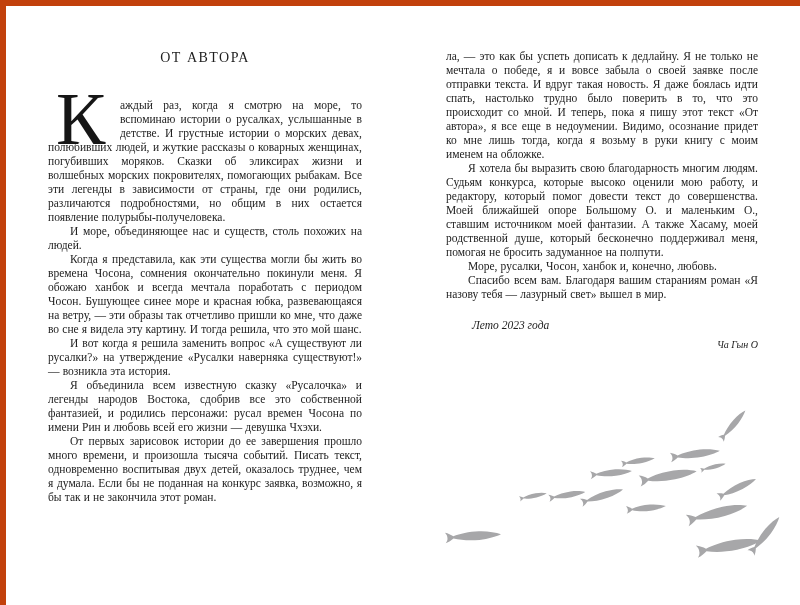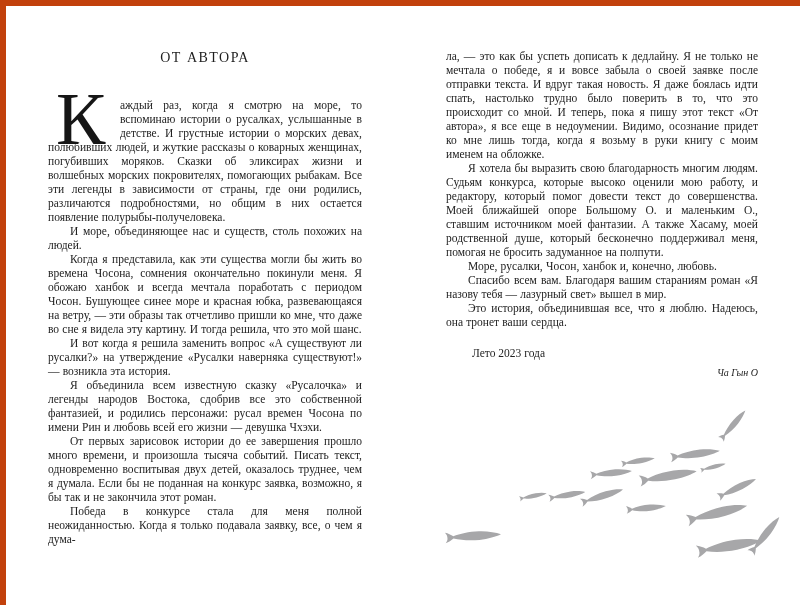--- a/index.html
+++ b/index.html
@@ -48,21 +48,21 @@
   .pagenum{
     position:absolute;left:42px;top:568px;width:314px;
     text-align:center;font-size:11px;color:#2a2a2a;margin-top:28px;
   }
   
   .page-right{
     position:absolute;left:440px;top:43px;width:312px;
   }
   .dateline{
     margin-top:17px;margin-left:26px;
-    font-size:11.5px;line-height:14px;
+    font-style:italic;font-size:11.5px;line-height:14px;
   }
   .signature{
     margin-top:6px;
     text-align:right;
     font-style:italic;font-size:10px;line-height:14px;
   }
   
   svg.fish-layer{
     position:absolute;left:0;top:0;width:800px;height:605px;
     pointer-events:none;
@@ -75,33 +75,31 @@
 
   <div class="page-left">
     <h1 class="chapter-title">ОТ АВТОРА</h1>
     <div class="col" id="left-col">
         <p class="first"><span class="dc-spacer"></span><span class="dropcap">К</span>аждый раз, когда я смотрю на море, то вспоминаю истории о русалках, услышанные в детстве. И грустные истории о морских девах, полюбивших людей, и жуткие рассказы о коварных женщинах, погубивших моряков. Сказки об эликсирах жизни и волшебных морских покровителях, помогающих рыбакам. Все эти легенды в зависимости от страны, где они родились, различаются подробностями, но общим в них остается появление полурыбы-получеловека.</p>
         <p>И море, объединяющее нас и существ, столь похожих на людей.</p>
         <p>Когда я представила, как эти существа могли бы жить во времена Чосона, сомнения окончательно покинули меня. Я обожаю ханбок и всегда мечтала поработать с периодом Чосон. Бушующее синее море и красная юбка, развевающаяся на ветру, — эти образы так отчетливо пришли ко мне, что даже во сне я видела эту картину. И тогда решила, что это мой шанс.</p>
         <p>И вот когда я решила заменить вопрос «А существуют ли русалки?» на утверждение «Русалки наверняка существуют!» — возникла эта история.</p>
         <p>Я объединила всем известную сказку «Русалочка» и легенды народов Востока, сдобрив все это собственной фантазией, и родились персонажи: русал времен Чосона по имени Рин и любовь всей его жизни — девушка Чхэхи.</p>
         <p>От первых зарисовок истории до ее завершения прошло много времени, и произошла тысяча событий. Писать текст, одновременно воспитывая двух детей, оказалось труднее, чем я думала. Если бы не поданная на конкурс заявка, возможно, я бы так и не закончила этот роман.</p>
-        <p>Победа в конкурсе стала для меня полной неожиданностью. Когда я только подавала заявку, все, о чем я дума-</p>
       </div>
   </div>
 
   <div class="pagenum">334</div>
 
   <div class="page-right">
     <div class="col" id="right-col">
         <p class="no-indent">ла, — это как бы успеть дописать к дедлайну. Я не только не мечтала о победе, я и вовсе забыла о своей заявке после отправки текста. И вдруг такая новость. Я даже боялась идти спать, настолько трудно было поверить в то, что это происходит со мной. И теперь, пока я пишу этот текст «От автора», я все еще в недоумении. Видимо, осознание придет ко мне лишь тогда, когда я возьму в руки книгу с моим именем на обложке.</p>
         <p>Я хотела бы выразить свою благодарность многим людям. Судьям конкурса, которые высоко оценили мою работу, и редактору, который помог довести текст до совершенства. Моей ближайшей опоре Большому О. и маленьким О., ставшим источником моей фантазии. А также Хасаму, моей родственной душе, который бесконечно поддерживал меня, помогая не бросить задуманное на полпути.</p>
         <p>Море, русалки, Чосон, ханбок и, конечно, любовь.</p>
         <p>Спасибо всем вам. Благодаря вашим стараниям роман «Я назову тебя — лазурный свет» вышел в мир.</p>
-        <p>Это история, объединившая все, что я люблю. Надеюсь, она тронет ваши сердца.</p>
       </div>
     <div class="dateline">Лето 2023 года</div>
     <div class="signature">Ча Гын О</div>
   </div>
 
   <svg class="fish-layer" id="fish-svg" viewBox="0 0 800 605">
       <path d="M50 .5 C41 -3.5 27 -7 11 -7.6 C-7 -8.2 -23 -5.4 -35 -2 C-39 -5.2 -44 -8 -49.5 -9.5 C-46.5 -5.5 -45.5 -2.5 -45.8 .3 C-45.5 3 -46.5 6 -49.5 9.5 C-44 8 -39 5 -35 2 C-23 5.6 -7 8.4 11 7.8 C27 7.2 41 4.3 50 .5 Z" fill="#a7a7a9" transform="translate(727 419) rotate(-50) scale(0.38)"></path>
       <path d="M50 .5 C41 -3.5 27 -7 11 -7.6 C-7 -8.2 -23 -5.4 -35 -2 C-39 -5.2 -44 -8 -49.5 -9.5 C-46.5 -5.5 -45.5 -2.5 -45.8 .3 C-45.5 3 -46.5 6 -49.5 9.5 C-44 8 -39 5 -35 2 C-23 5.6 -7 8.4 11 7.8 C27 7.2 41 4.3 50 .5 Z" fill="#a7a7a9" transform="translate(689 448) rotate(-8) scale(0.5)"></path>
       <path d="M50 .5 C41 -3.5 27 -7 11 -7.6 C-7 -8.2 -23 -5.4 -35 -2 C-39 -5.2 -44 -8 -49.5 -9.5 C-46.5 -5.5 -45.5 -2.5 -45.8 .3 C-45.5 3 -46.5 6 -49.5 9.5 C-44 8 -39 5 -35 2 C-23 5.6 -7 8.4 11 7.8 C27 7.2 41 4.3 50 .5 Z" fill="#a7a7a9" transform="translate(632 455) rotate(-10) scale(0.34)"></path>
       <path d="M50 .5 C41 -3.5 27 -7 11 -7.6 C-7 -8.2 -23 -5.4 -35 -2 C-39 -5.2 -44 -8 -49.5 -9.5 C-46.5 -5.5 -45.5 -2.5 -45.8 .3 C-45.5 3 -46.5 6 -49.5 9.5 C-44 8 -39 5 -35 2 C-23 5.6 -7 8.4 11 7.8 C27 7.2 41 4.3 50 .5 Z" fill="#a7a7a9" transform="translate(605 467) rotate(-6) scale(0.42)"></path>

